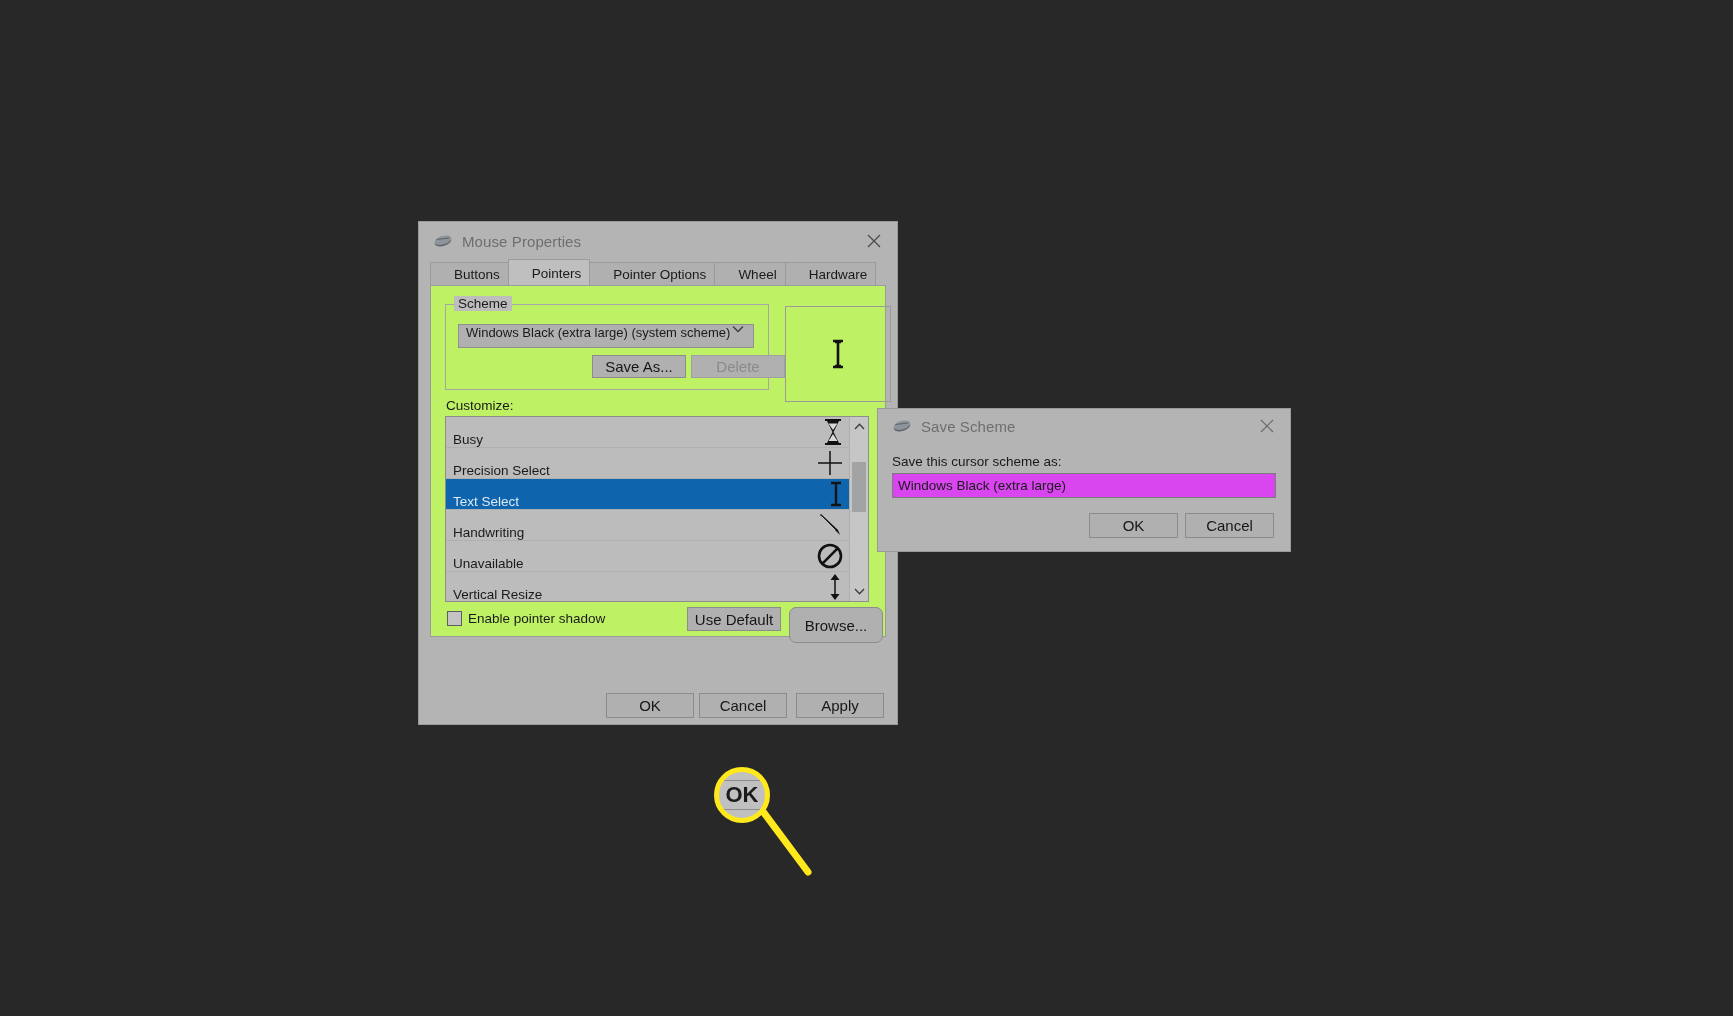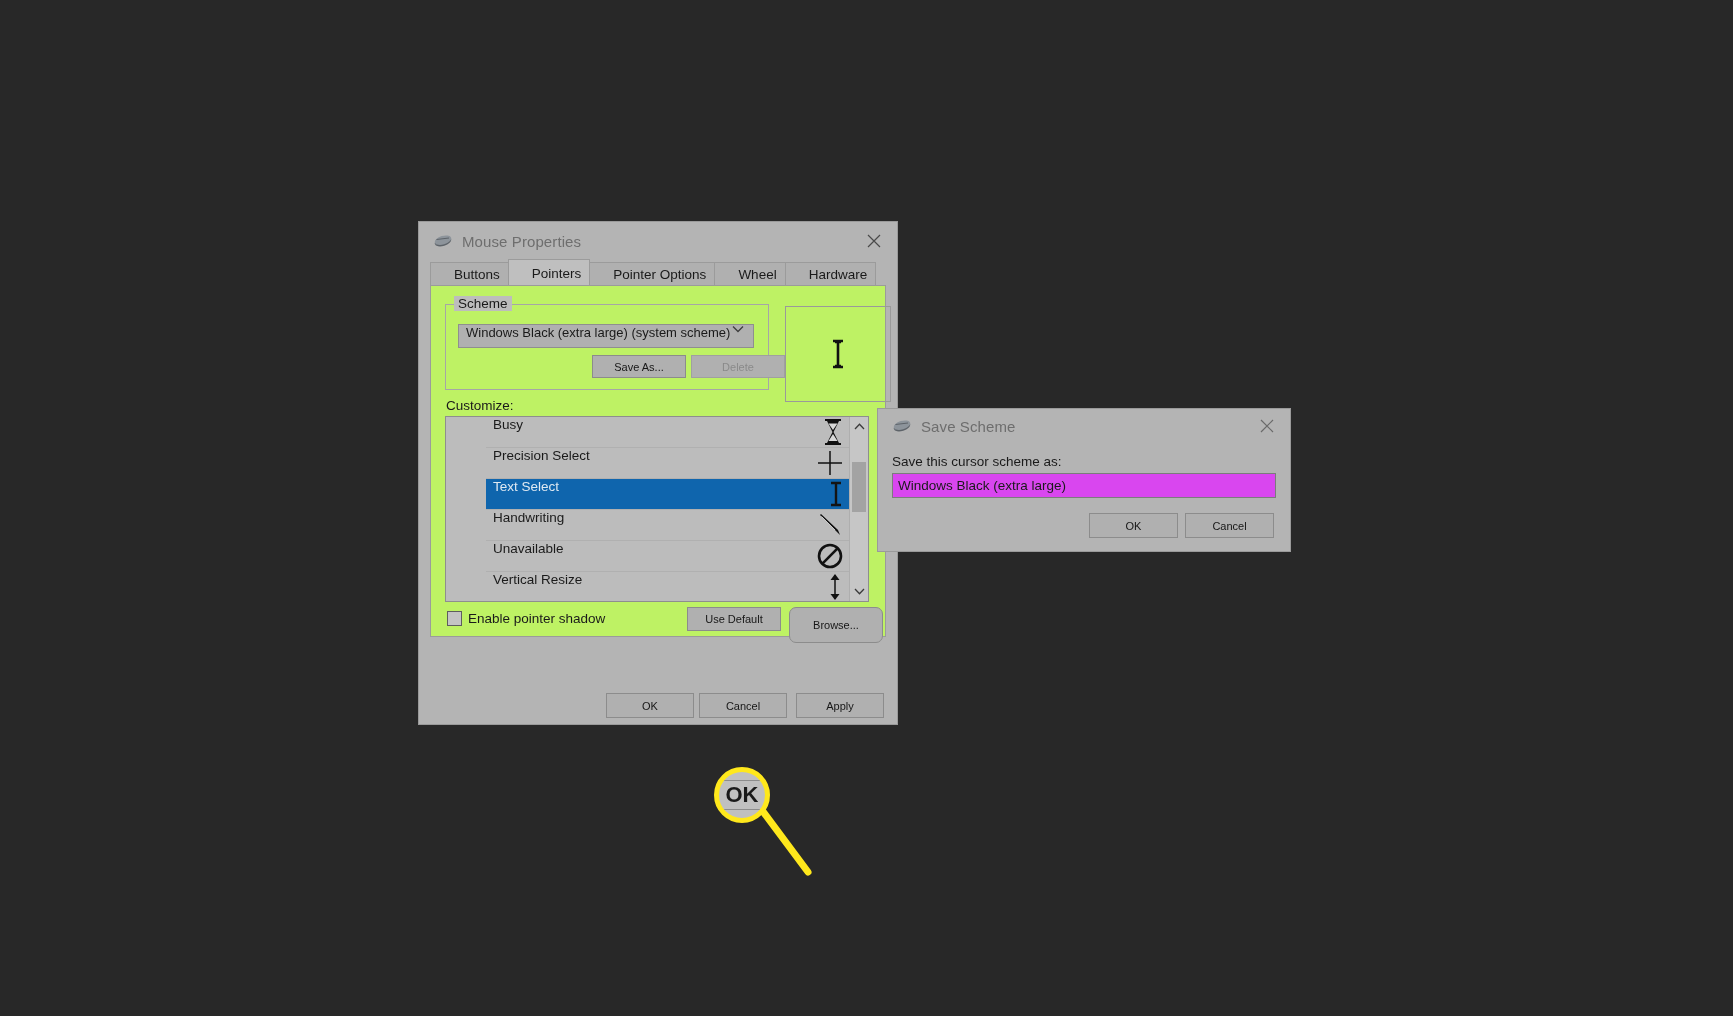--- a/index.html
+++ b/index.html
@@ -50,44 +50,44 @@
     padding:0 4px;font-size:13.5px;
   }
   .combo{
     position:absolute;left:12px;top:19px;width:296px;height:24px;
     background:#b0b0b0;border:1px solid #8f8f8f;
     display:flex;align-items:flex-start;font-size:13px;padding:0 0 0 7px;
     box-sizing:border-box;
   }
   .combo-arrow{margin-left:auto;margin-right:9px;display:flex;}
   .btn{
-    background:#b0b0b0;border:1px solid #8c8c8c;font-size:11px;
+    background:#b0b0b0;border:1px solid #8c8c8c;font-size:15px;
     color:#171717;display:flex;align-items:center;justify-content:center;
     box-sizing:border-box;font-family:inherit;
   }
   .btn.disabled{color:#8a8a8a;border-color:#a0a0a0;}
   #scheme-saveas{position:absolute;left:146px;top:50px;width:94px;height:23px;}
   #scheme-delete{position:absolute;left:245px;top:50px;width:94px;height:23px;}
 
   .preview{
     position:absolute;left:354px;top:20px;width:104px;height:94px;
     border:1px solid #9a9a9a;display:flex;align-items:center;justify-content:center;
   }
 
   .customize-label{position:absolute;left:15px;top:112px;font-size:13.5px;}
   .listbox{
     position:absolute;left:14px;top:130px;width:424px;height:186px;
     background:#bcbcbc;border:1px solid #8e8e8e;box-sizing:border-box;
     overflow:hidden;
   }
   .lb-inner{position:absolute;left:0;top:0;right:19px;bottom:0;}
   .lb-row{
-    height:31px;display:flex;align-items:flex-start;
+    height:31px;display:flex;align-items:flex-end;
     padding:0 0 0 7px;font-size:13.5px;position:relative;
-    border-bottom:1px solid #b0b0b0;box-sizing:border-box;margin-left:40px;
+    border-bottom:1px solid #b0b0b0;box-sizing:border-box;
   }
   .lb-row.selected{background:#0f65ad;color:#dfe9f2;}
   .lb-ico{position:absolute;right:6px;top:50%;transform:translateY(-50%);display:flex;}
   .scrollbar{
     position:absolute;right:0;top:0;bottom:0;width:19px;background:#c6c6c6;
     border-left:1px solid #aeaeae;box-sizing:border-box;
   }
   .sb-btn{height:19px;display:flex;align-items:center;justify-content:center;}
   .sb-thumb{position:absolute;left:2px;right:2px;top:45px;height:50px;background:#a3a3a3;}
 

